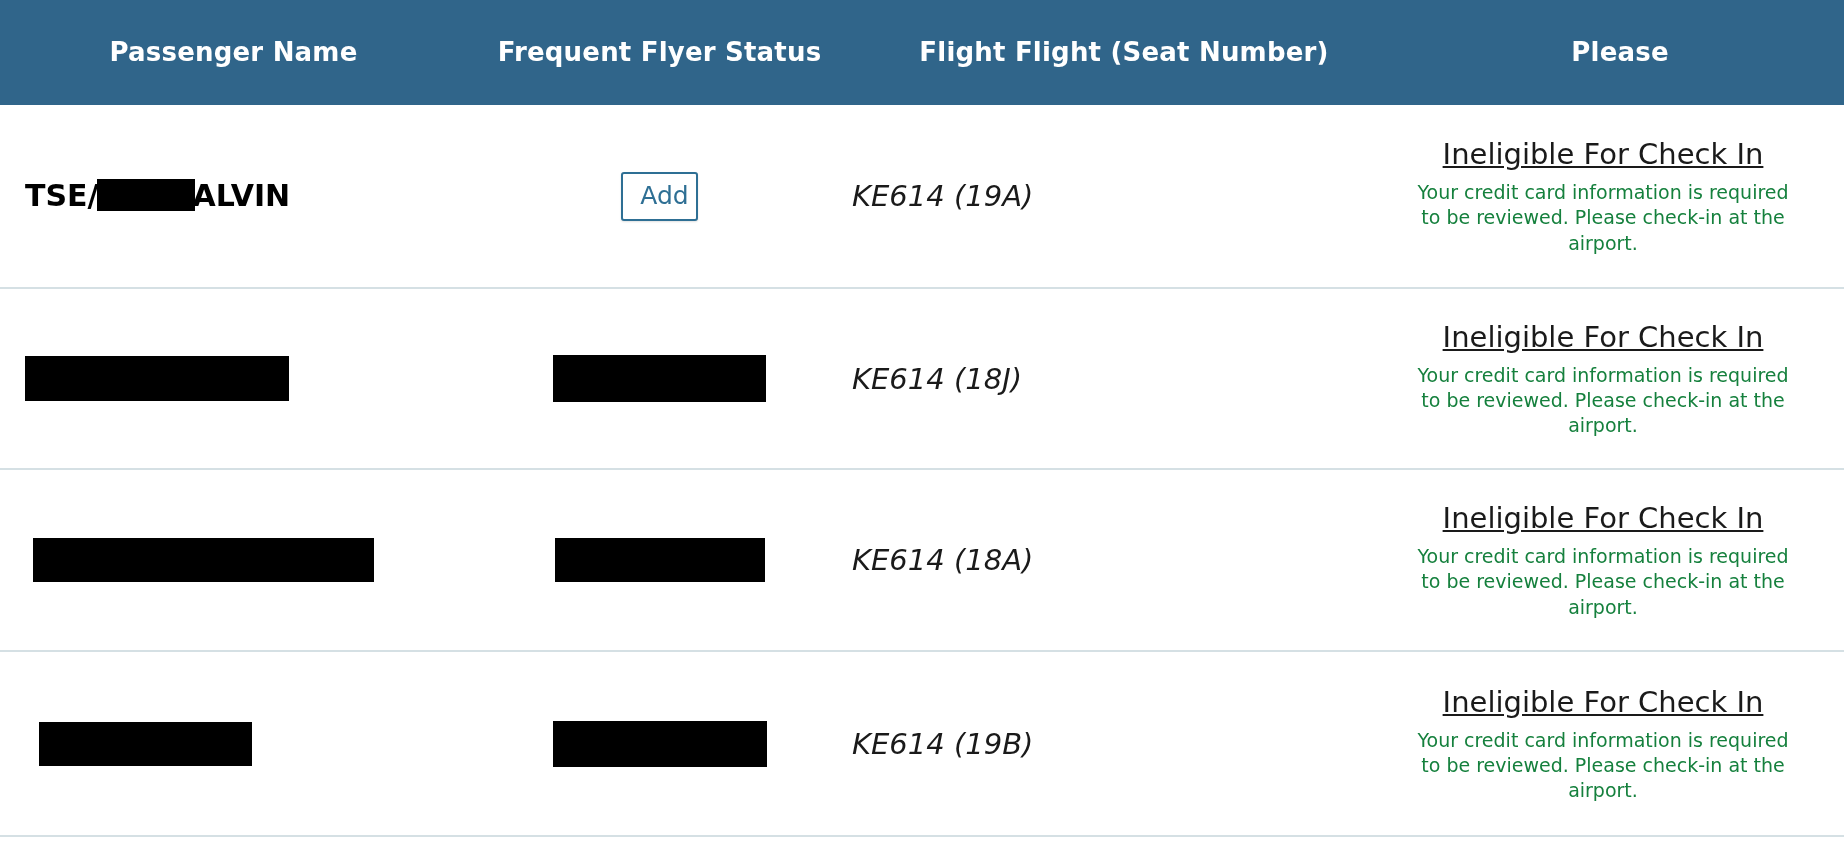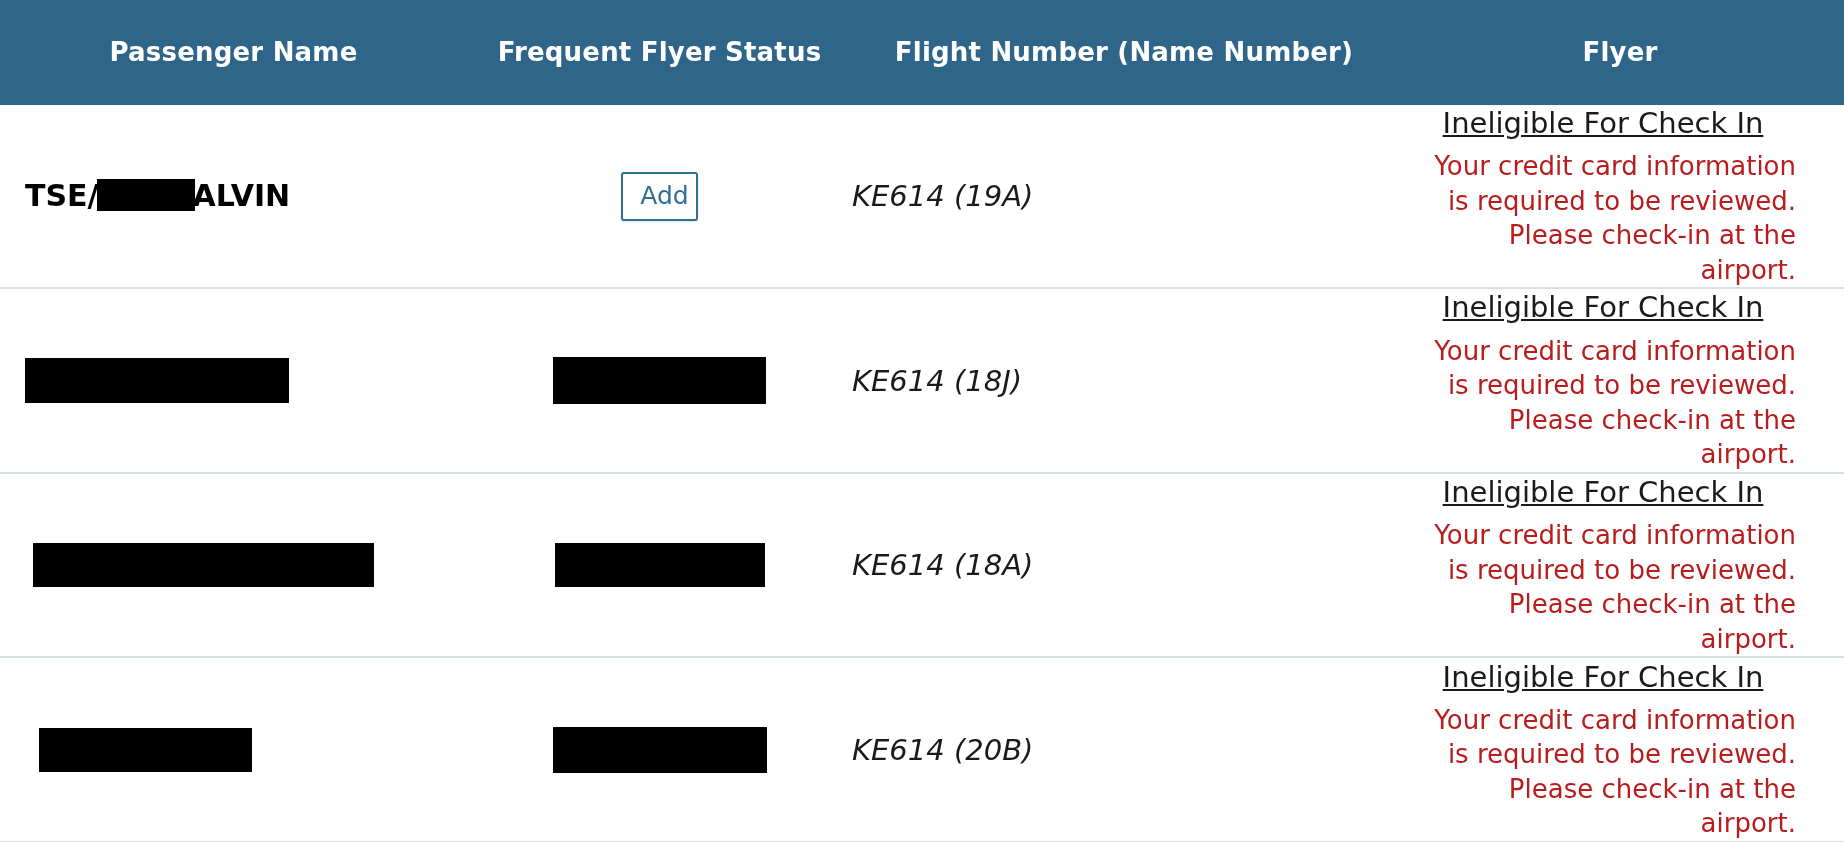--- a/index.html
+++ b/index.html
@@ -120,37 +120,37 @@
     padding-left: 14px;
   }
   .status-title {
     font-size: 29px;
     color: #1a1a1a;
     line-height: 1.28;
     margin-bottom: 7px;
     text-decoration: underline;
   }
   .status-message {
-    font-size: 26px;
-    color: #b91c1c;
+    font-size: 19px;
+    color: #15803d;
     line-height: 1.33;
-    text-align: right;
+    text-align: center;
     display: block;
   }
 </style>
 </head>
 <body>
 
 <table class="passenger-table">
   <thead>
     <tr>
       <th class="col-name">Passenger Name</th>
       <th class="col-ffn">Frequent Flyer Status</th>
-      <th class="col-flight">Flight Number (Name Number)</th>
-      <th class="col-status">Flyer</th>
+      <th class="col-flight">Flight Flight (Seat Number)</th>
+      <th class="col-status">Please</th>
     </tr>
   </thead>
   <tbody>
 
     <tr class="row-1">
       <td class="cell-name">
         <span class="passenger-name"><span>TSE/</span><span class="redact redact-inline"></span><span>ALVIN</span></span>
       </td>
       <td class="cell-ffn">
         <span class="add-button">Add</span>
@@ -197,21 +197,21 @@
     </tr>
 
     <tr class="row-4">
       <td class="cell-name">
         <span class="redact" style="width:213px;height:44px;margin-left:14px;"></span>
       </td>
       <td class="cell-ffn">
         <span class="redact" style="width:214px;height:46px;"></span>
       </td>
       <td class="cell-flight">
-        <span class="flight-text">KE614 (20B)</span>
+        <span class="flight-text">KE614 (19B)</span>
       </td>
       <td class="cell-status">
         <div class="status-title">Ineligible For Check In</div>
         <div class="status-message">Your credit card information is required to be reviewed. Please check-in at the airport.</div>
       </td>
     </tr>
 
   </tbody>
 </table>
 

